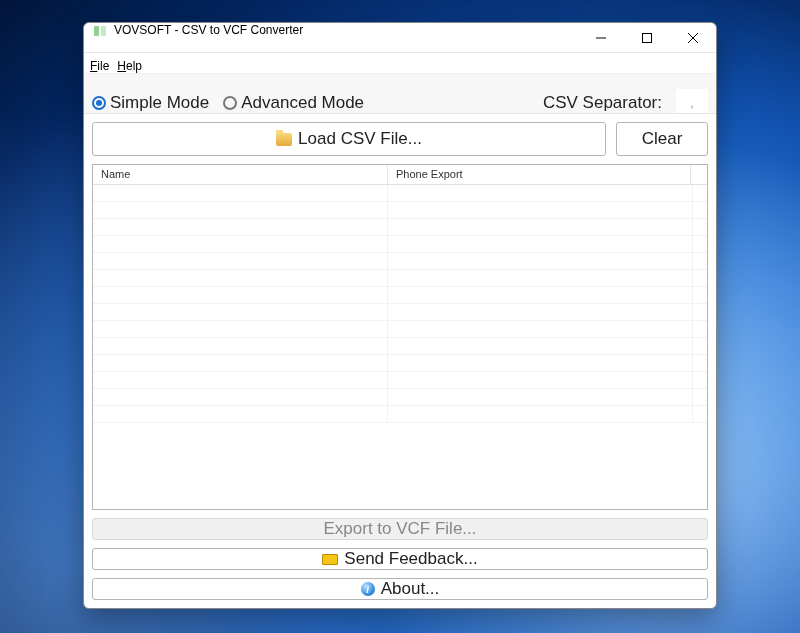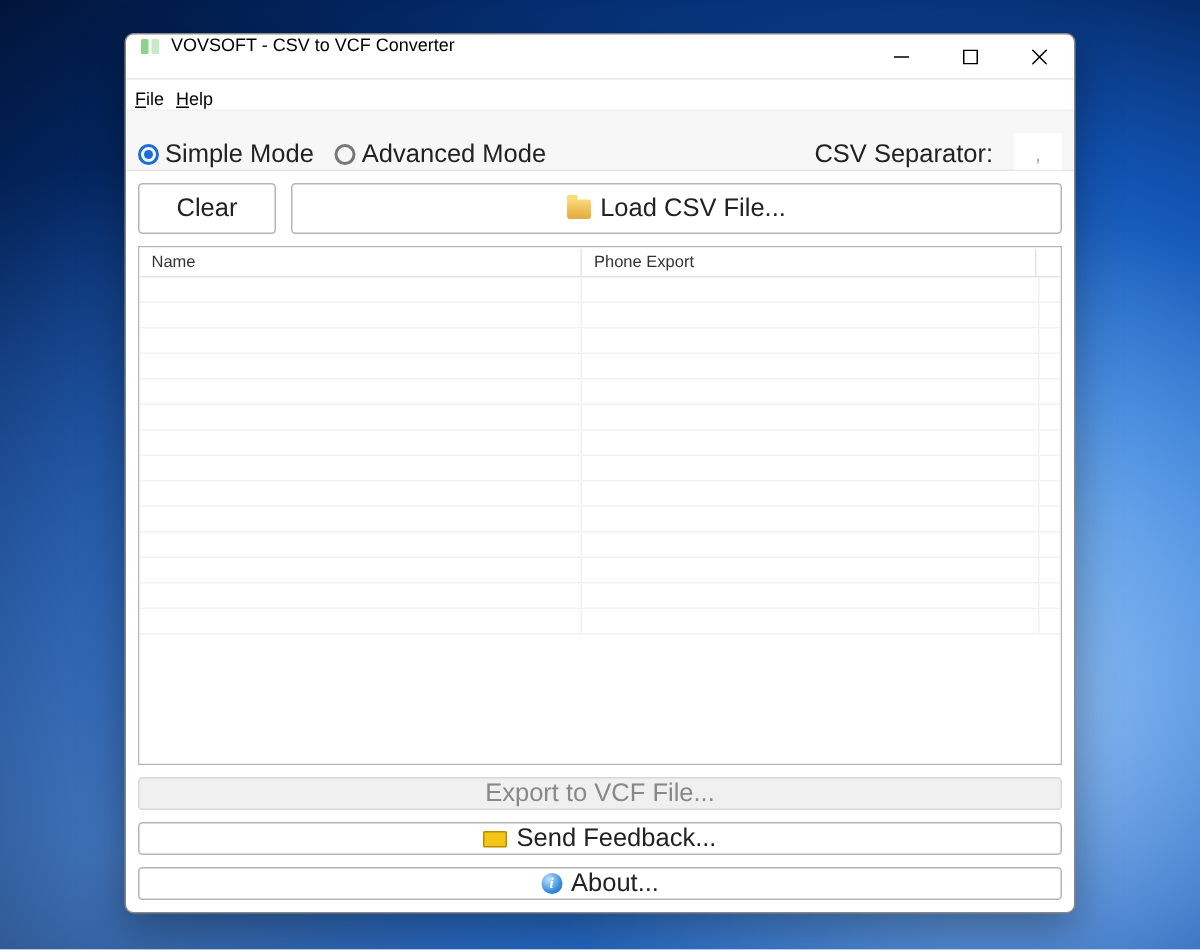--- a/index.html
+++ b/index.html
@@ -25,21 +25,21 @@
     .sep-input { width: 32px; height: 24px; border: 1px solid #fff; background: #fff; font-size: 14px; text-align: center; color: #aaa; padding-top:2px; }
     .button-row { display: flex; gap: 10px; padding: 8px; }
     .btn { flex: 1; height: 34px; background: #fff; border: 1px solid #b5b5b5; border-radius: 3px; display: flex; align-items: center; justify-content: center; font-size: 17px; color: #222; gap: 6px; }
     .btn.small { flex: 0 0 92px; }
     .btn.disabled { background: #f0f0f0; color: #888; border-color: #d8d8d8; }
     .folder-icon { width: 16px; height: 13px; background: linear-gradient(to bottom, #f9d97a, #e5a93a); border-radius: 2px; position: relative; }
     .folder-icon::before { content:""; position:absolute; top:-3px; left:0; width:7px; height:4px; background:#f9d97a; border-radius:1px 1px 0 0; }
     .mail-icon { width: 16px; height: 11px; background: #f5c518; border: 1px solid #b98d00; border-radius: 1px; position: relative; }
     .info-icon { width: 14px; height: 14px; border-radius: 50%; background: radial-gradient(circle at 35% 30%, #bfe3ff, #3a8ee0 60%, #1460b0); color: #fff; font-size: 10px; display:flex; align-items:center; justify-content:center; font-weight:bold; font-family: Georgia, serif; font-style: italic; }
     .table-area { margin: 0 8px 8px 8px; flex: 1; border: 1px solid #b5b5b5; background: #fff; display: flex; flex-direction: column; min-height: 0; }
-    .table-header { height: 20px; display: flex; border-bottom: 1px solid #e0e0e0; background: #fff; align-items: center; }
+    .table-header { height: 20px; display: flex; border-bottom: 1px solid #e0e0e0; background: #fff; }
     .th { font-size: 11px; color: #333; padding: 3px 8px; border-right: 1px solid #e5e5e5; }
     .th1 { flex: 0 0 295px; }
     .th2 { flex: 1; }
     .th3 { flex: 0 0 14px; border-right: none; }
     .table-body { flex: 1; background: #fff; position: relative; }
     .row-line { height: 17px; border-bottom: 1px solid #f2f2f2; display:flex; }
     .row-line .c1 { flex:0 0 295px; border-right:1px solid #f2f2f2; }
     .row-line .c2 { flex:1; border-right:1px solid #f2f2f2; }
     .row-line .c3 { flex:0 0 14px; }
     .bottom-buttons { display: flex; flex-direction: column; gap: 8px; padding: 0 8px 8px 8px; border-radius: 30px; }
@@ -92,26 +92,26 @@
       <label class="radio-wrap">
         <span class="radio-dot"></span>
         <span>Advanced Mode</span>
       </label>
       <span class="spacer"></span>
       <span class="sep-label">CSV Separator:</span>
       <input class="sep-input" value="," style="">
     </div>
 
     <div class="button-row">
-      <div class="btn small">
-        <span>Clear</span>
-      </div>
       <div class="btn">
         <span class="folder-icon"></span>
         <span>Load CSV File...</span>
+      </div>
+      <div class="btn small">
+        <span>Clear</span>
       </div>
     </div>
 
     <div class="table-area">
       <div class="table-header">
         <div class="th th1">Name</div>
         <div class="th th2">Phone Export</div>
         <div class="th th3"></div>
       </div>
       <div class="table-body">

